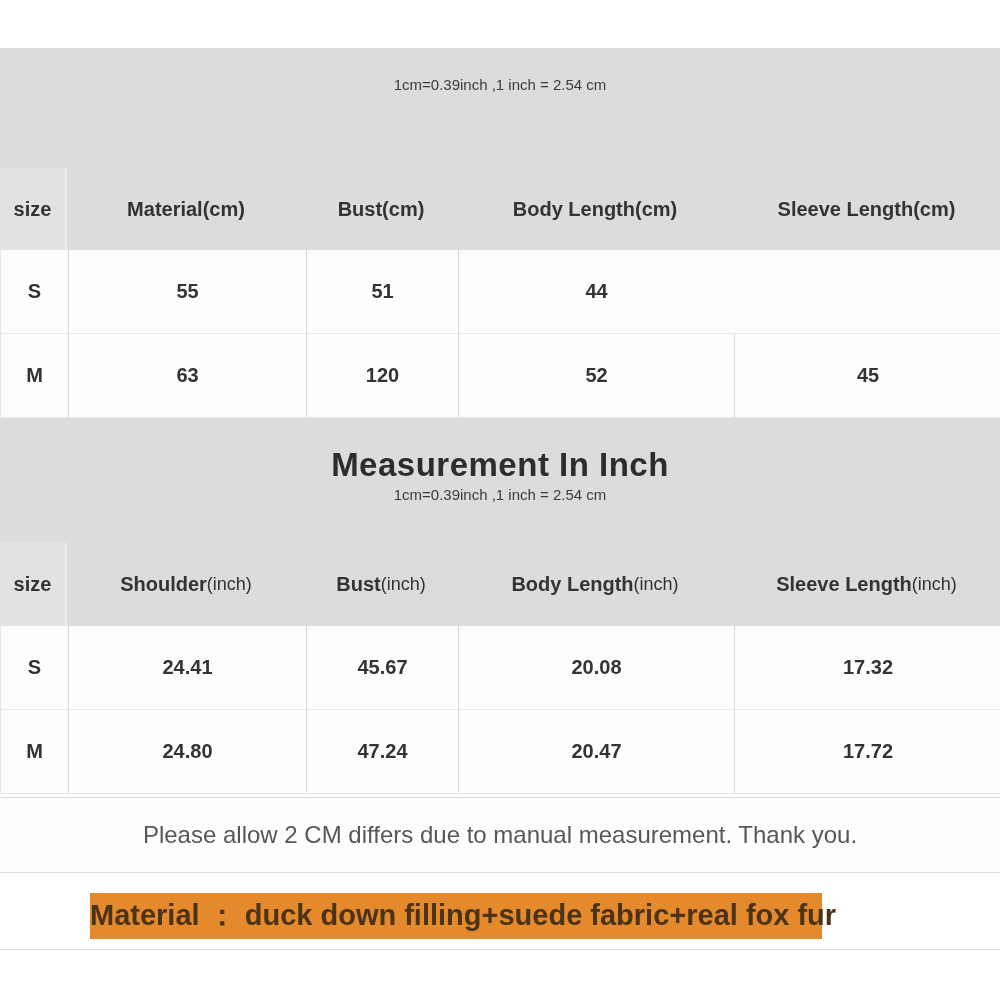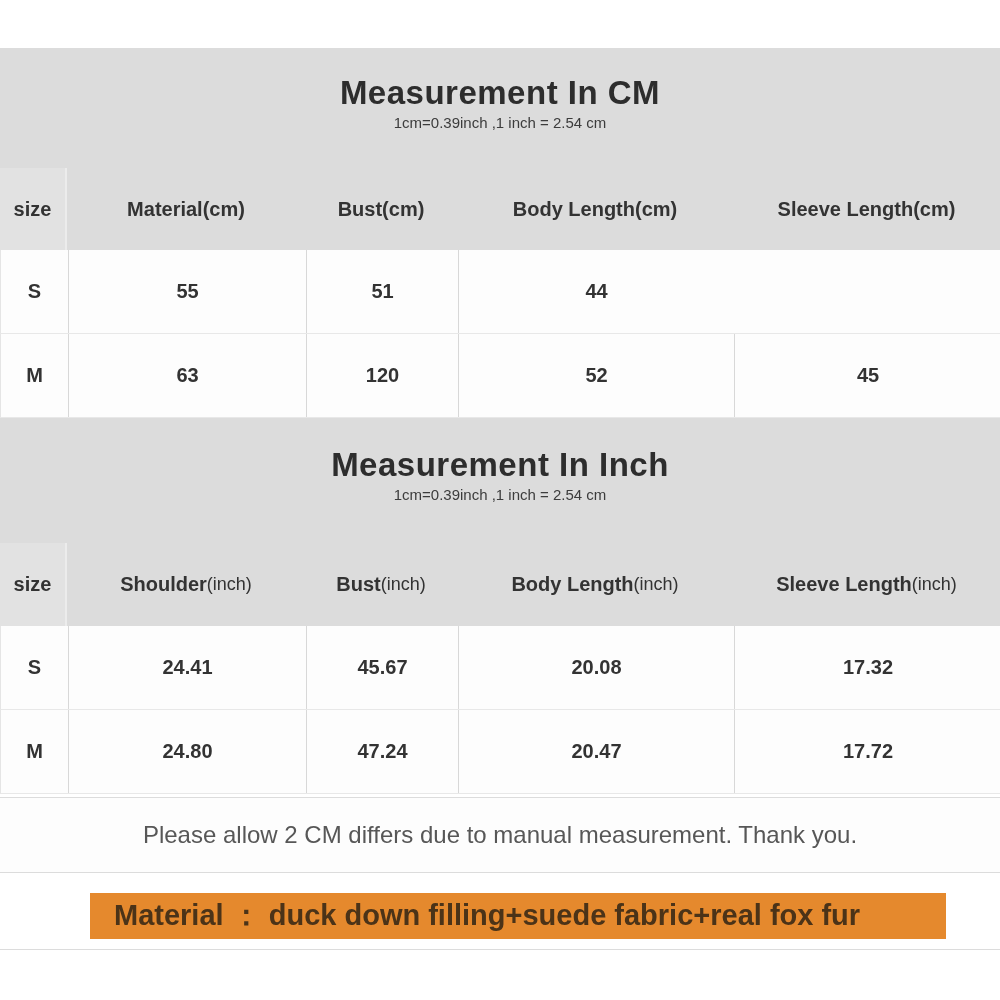--- a/index.html
+++ b/index.html
@@ -72,43 +72,42 @@
   
   .note-row{
     margin-top:3px;height:76px;background:var(--row-bg);
     border-top:1px solid #dcdcdc;border-bottom:1px solid #dcdcdc;
     display:flex;align-items:center;justify-content:center;
   }
   .note-row p{font-size:24px;color:var(--note-text);}
 
   
   .material-bar{
-    margin:20px 0 0 90px;width:856px;height:46px;
+    margin:20px 0 0 90px;width:732px;height:46px;
     background:var(--material-bg);
     display:flex;align-items:center;
-    padding-left:24px;
+    padding-left:0;
     text-align:right;
   }
   .material-bar span{
     font-size:29px;font-weight:700;color:var(--material-text);
     white-space:nowrap;
   }
 
   .bottom-line{margin-top:10px;border-top:1px solid #dcdcdc;height:0;}
 </style>
 </head>
 <body>
 
 <div>
 
   <div class="top-strip"></div>
 
   <section class="band cm">
     <div class="band-head">
-      <h1 class="band-title">Measurement In CM</h1>
       <p class="band-sub">1cm=0.39inch ,1 inch = 2.54 cm</p>
     </div>
     <div class="t-grid header-row">
       <div class="cell">size</div>
       <div class="cell">Material(cm)</div>
       <div class="cell">Bust(cm)</div>
       <div class="cell">Body Length(cm)</div>
       <div class="cell">Sleeve Length(cm)</div>
     </div>
   </section>

